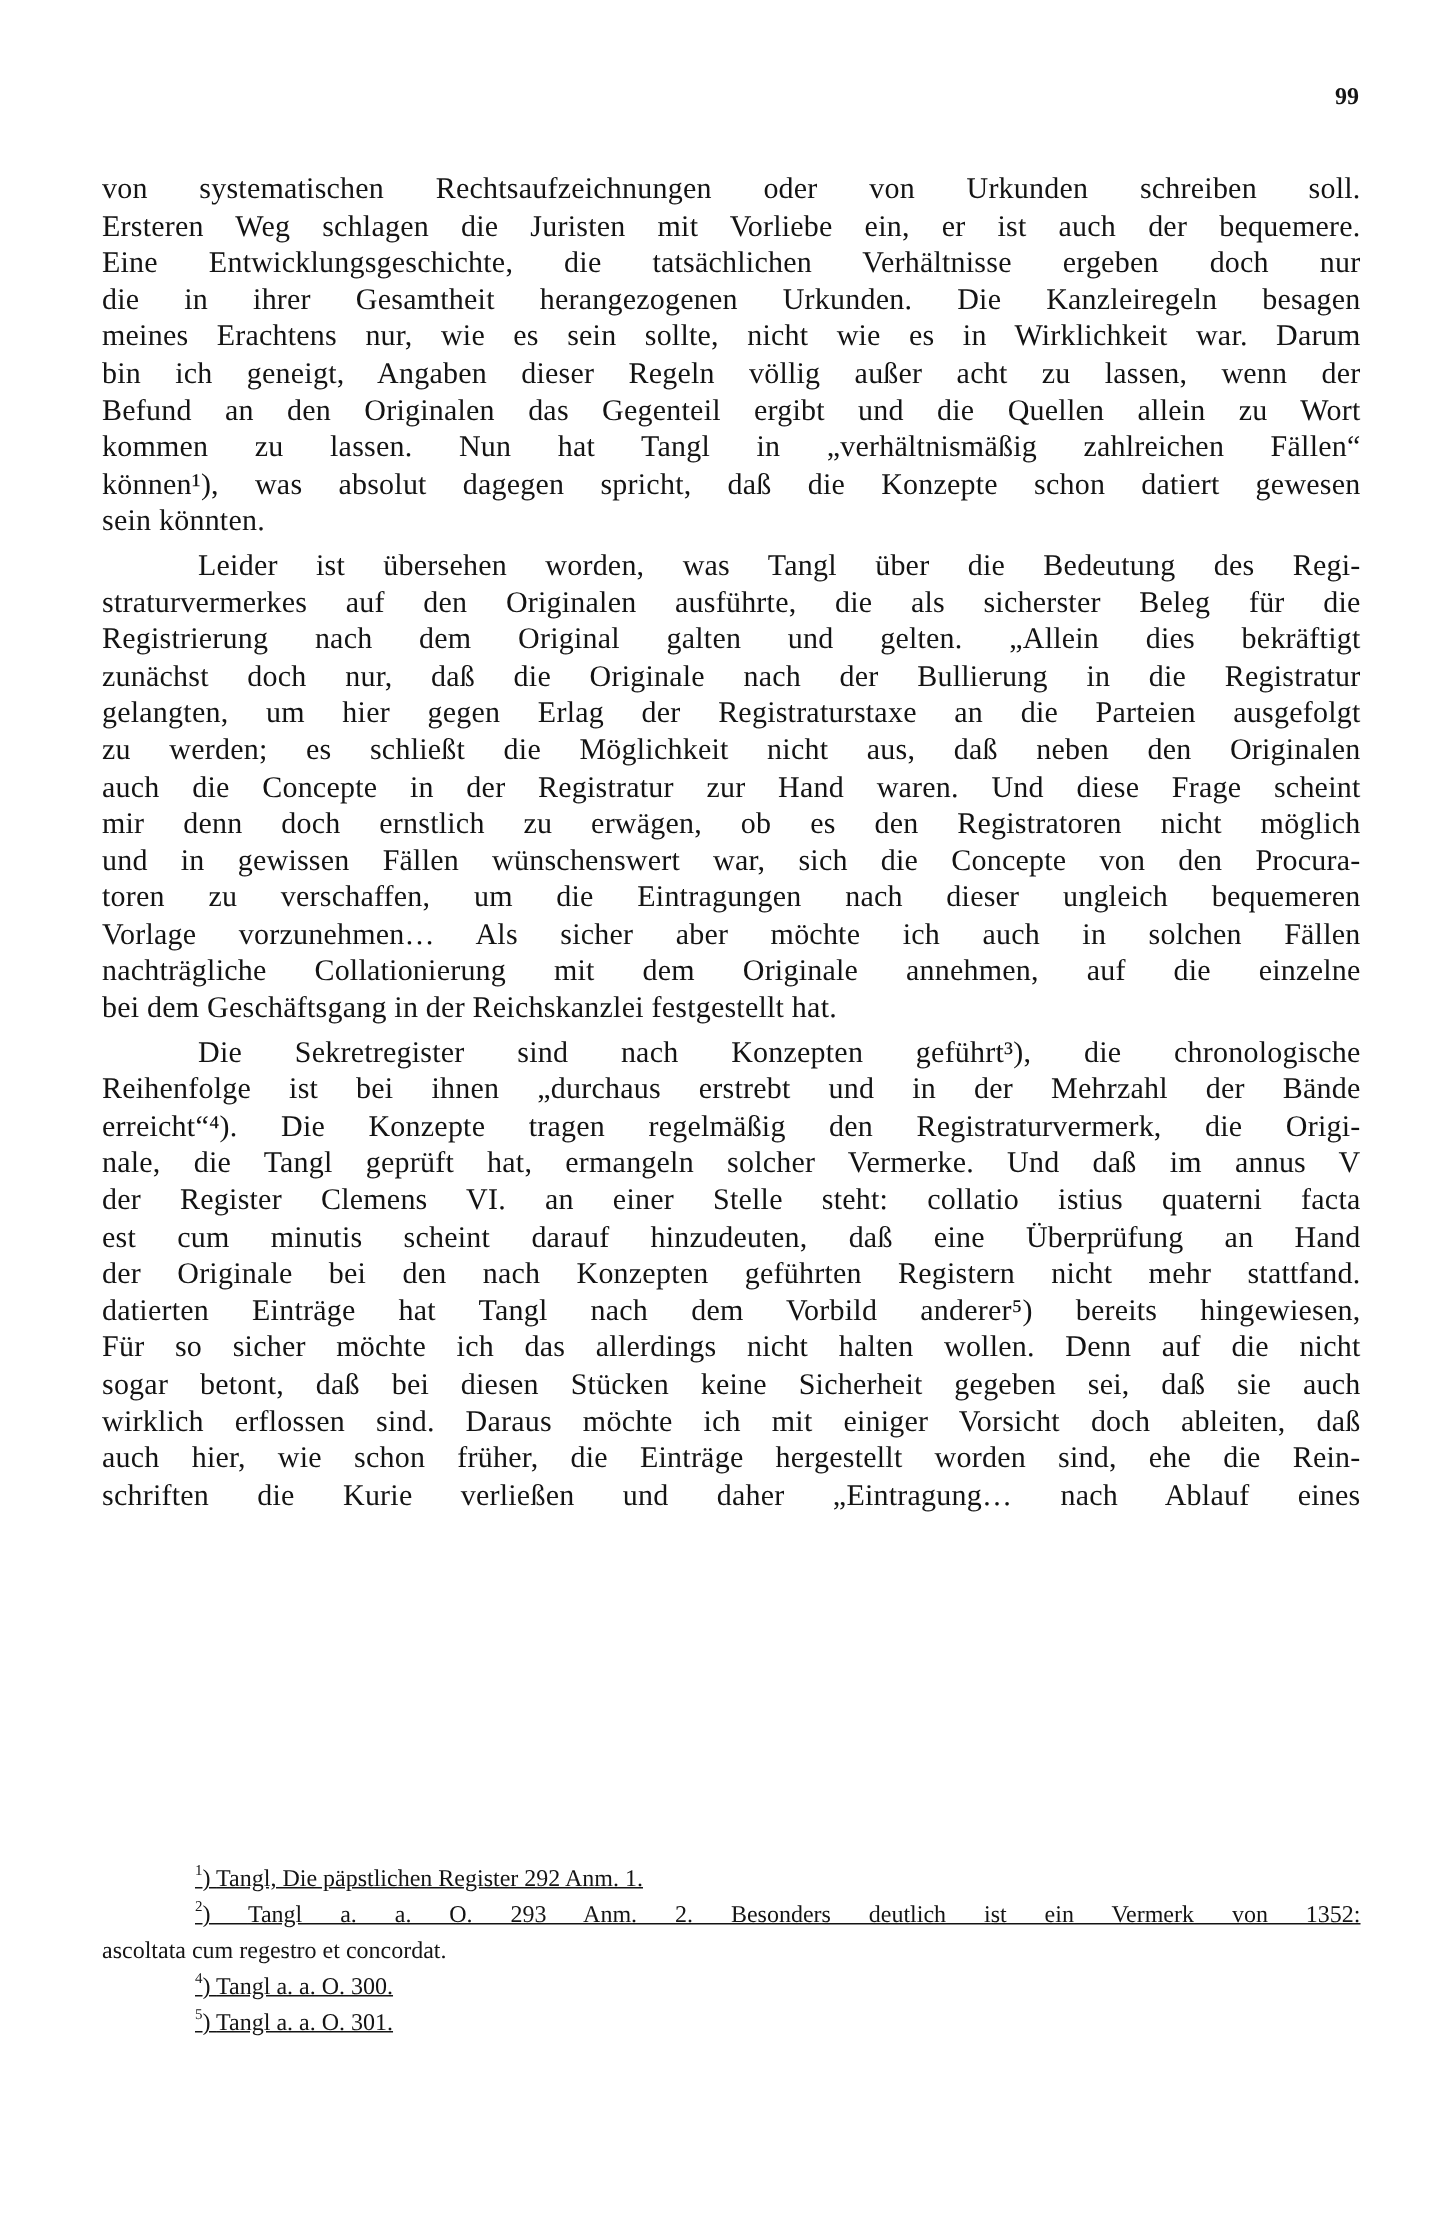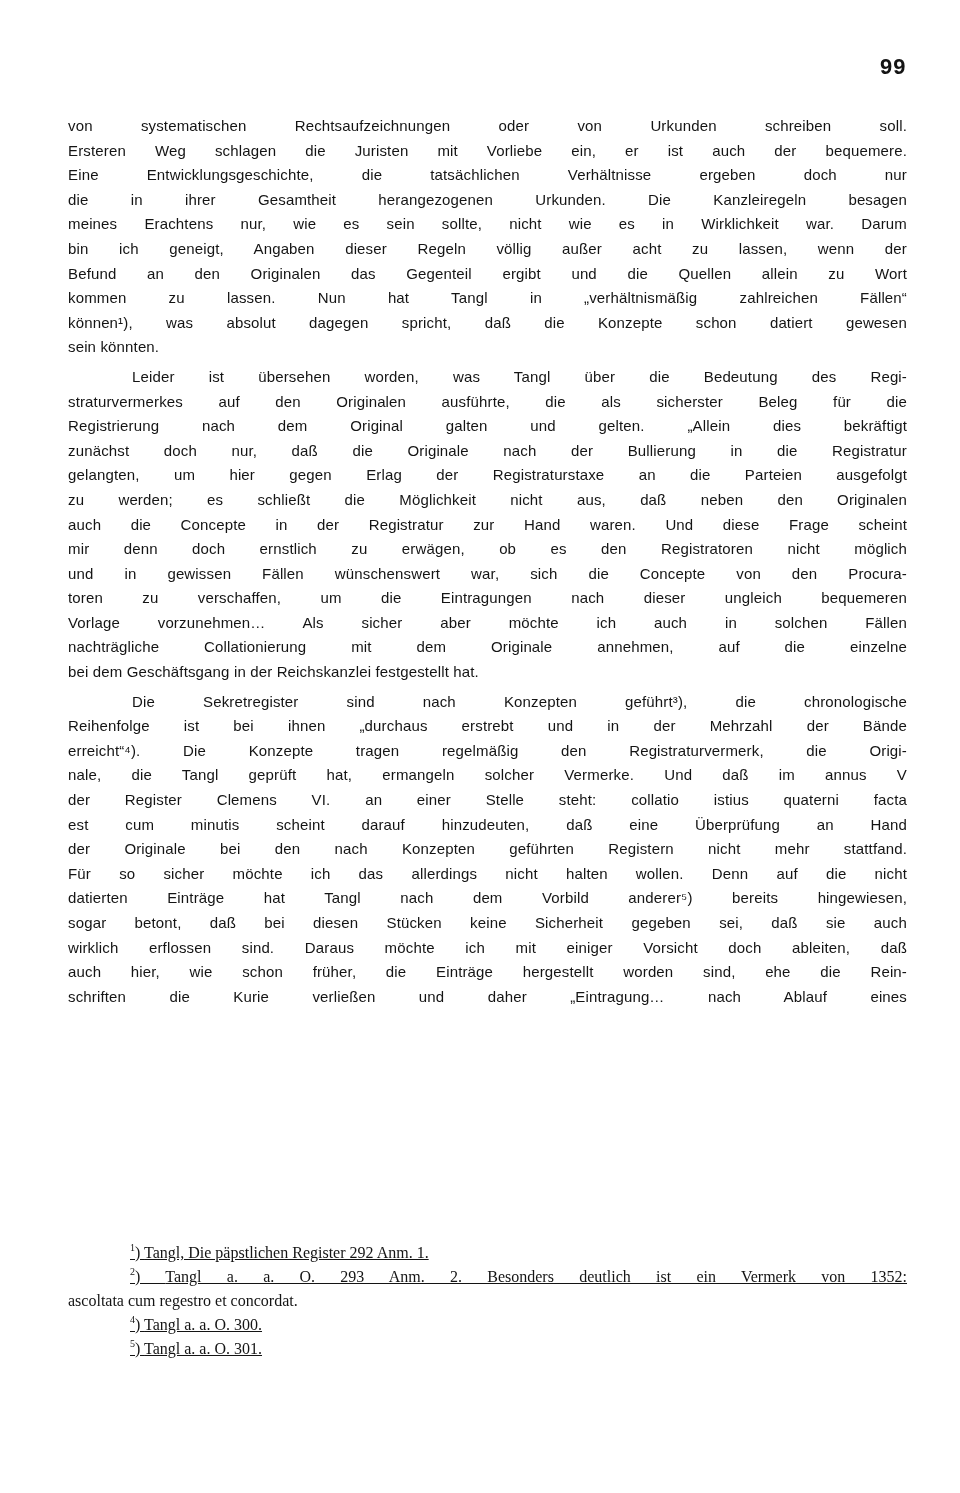--- a/index.html
+++ b/index.html
@@ -1,22 +1,22 @@
 <!DOCTYPE html>
 <html><head>
 <meta charset="utf-8">
 <style>
   html, body { margin: 0; padding: 0; background: #ffffff; }
   body { width: 960px; height: 1493px; position: relative; overflow: hidden;
          font-family: "DejaVu Serif", "Liberation Serif", serif; color: #141414; }
-  .page-number { position: absolute; top: 56px; right: 54px; font-size: 22px;
-                 font-family: Liberation Mono, monospace; font-weight: bold; }
+  .page-number { position: absolute; top: 56px; right: 54px; font-size: 16px;
+                 font-family: Liberation Serif, serif; font-weight: bold; }
   .body-text { position: absolute; left: 68px; top: 114px; width: 839px; }
-  .line { display: block; height: 24.6px; line-height: 24.6px; font-size: 15px;
-          font-family: Liberation Sans, sans-serif; white-space: nowrap;
+  .line { display: block; height: 24.6px; line-height: 24.6px; font-size: 20px;
+          font-family: Liberation Serif, serif; white-space: nowrap;
           text-align: justify; text-align-last: justify; letter-spacing: 0.15px; }
   .line.last { text-align-last: left; }
   .line.indent { padding-left: 64px; }
   .para-gap { height: 5px; }
   .footnotes { position: absolute; left: 68px; top: 1241px; width: 839px; }
   .fn-line { display: block; height: 24px; line-height: 24px; font-size: 16px;
              font-family: "Liberation Serif", serif; white-space: nowrap;
              text-align: justify; text-align-last: left; }
   .fn-line.indent { padding-left: 62px; text-decoration: underline; }
   .fn-line.just { text-align-last: justify; }
@@ -58,22 +58,22 @@
     </div>
     <div class="para-gap"></div>
     <div>
       <span class="line indent">Die Sekretregister sind nach Konzepten geführt³), die chronologische</span>
       <span class="line">Reihenfolge ist bei ihnen „durchaus erstrebt und in der Mehrzahl der Bände</span>
       <span class="line">erreicht“⁴). Die Konzepte tragen regelmäßig den Registraturvermerk, die Origi-</span>
       <span class="line">nale, die Tangl geprüft hat, ermangeln solcher Vermerke. Und daß im annus V</span>
       <span class="line">der Register Clemens VI. an einer Stelle steht: collatio istius quaterni facta</span>
       <span class="line">est cum minutis scheint darauf hinzudeuten, daß eine Überprüfung an Hand</span>
       <span class="line">der Originale bei den nach Konzepten geführten Registern nicht mehr stattfand.</span>
+      <span class="line">datierten Einträge hat Tangl nach dem Vorbild anderer⁵) bereits hingewiesen,</span>
       <span class="line">Für so sicher möchte ich das allerdings nicht halten wollen. Denn auf die nicht</span>
-      <span class="line">datierten Einträge hat Tangl nach dem Vorbild anderer⁵) bereits hingewiesen,</span>
       <span class="line">sogar betont, daß bei diesen Stücken keine Sicherheit gegeben sei, daß sie auch</span>
       <span class="line">wirklich erflossen sind. Daraus möchte ich mit einiger Vorsicht doch ableiten, daß</span>
       <span class="line">auch hier, wie schon früher, die Einträge hergestellt worden sind, ehe die Rein-</span>
       <span class="line">schriften die Kurie verließen und daher „Eintragung… nach Ablauf eines</span>
     </div>
   </div>
 
 <div class="footnotes" id="footnotes">
     <div>
       <span class="fn-line indent"><sup>1</sup>) <span>Tangl, Die päpstlichen Register 292 Anm. 1.</span></span>

